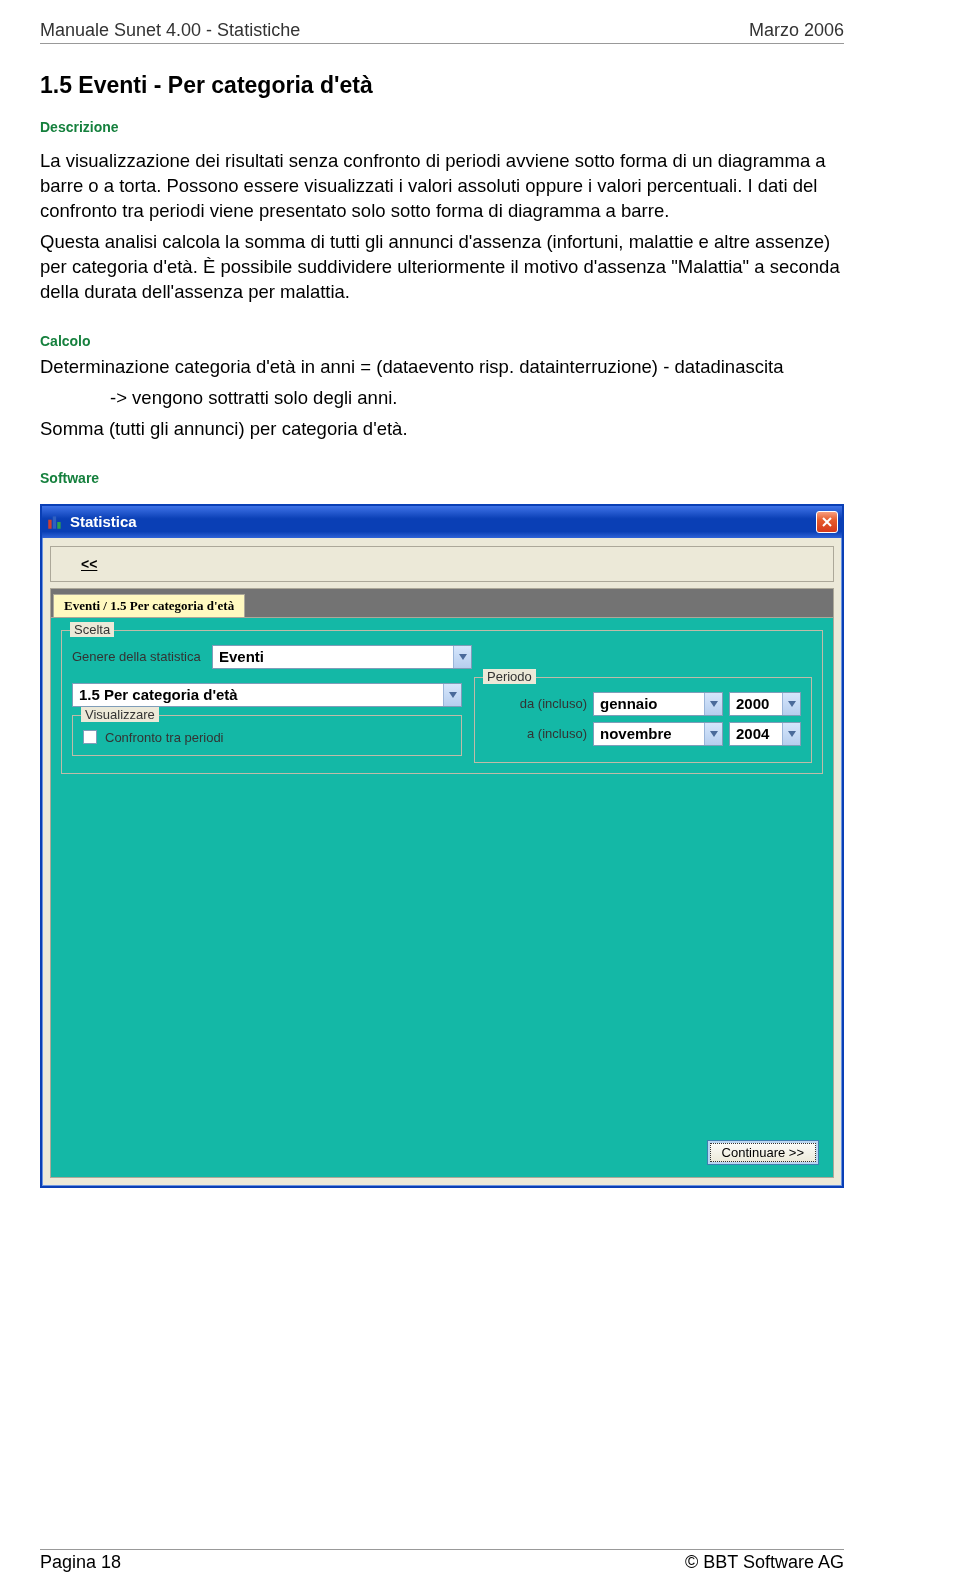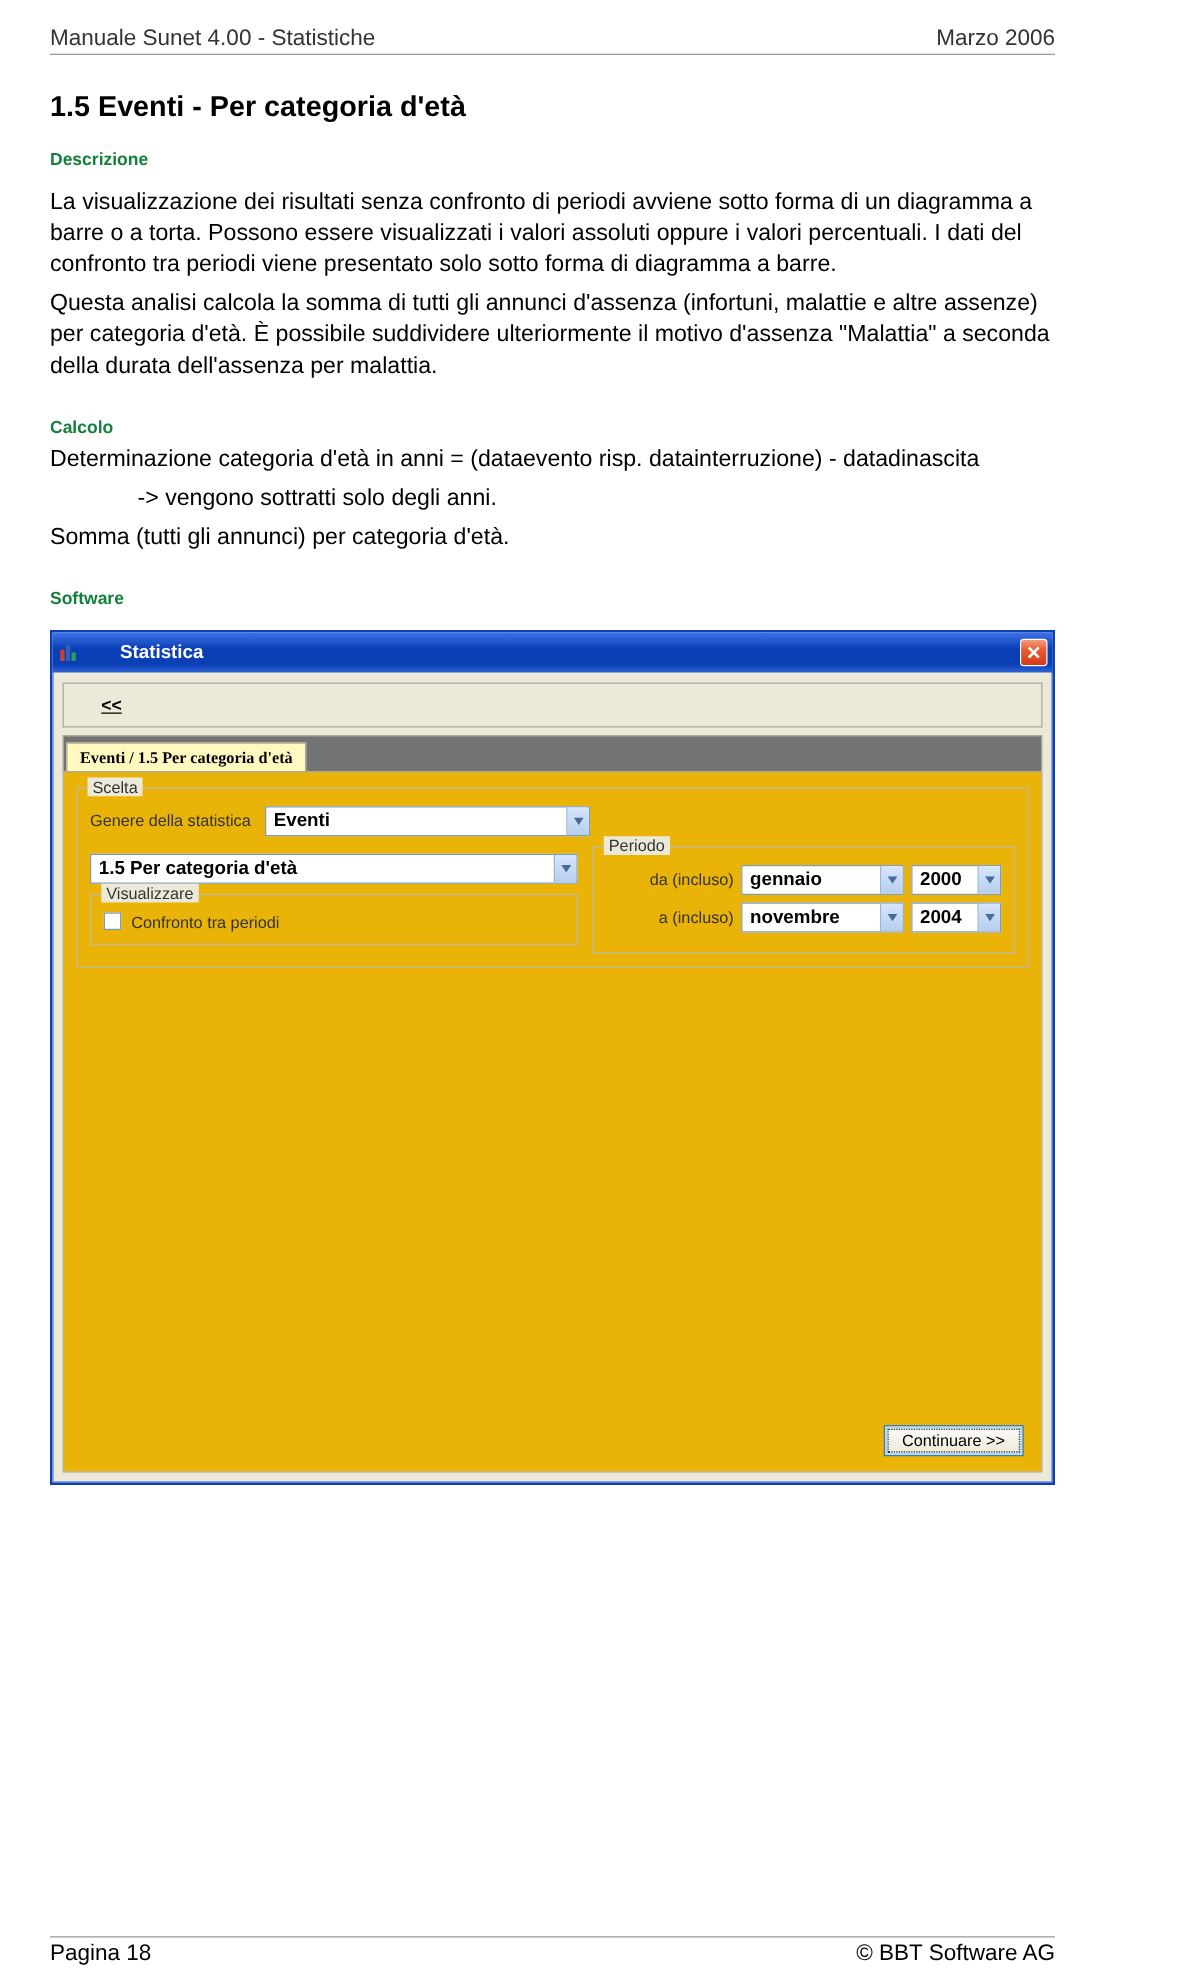--- a/index.html
+++ b/index.html
@@ -52,21 +52,20 @@
     background: #ece9d8;
     box-shadow: 0 0 0 1px #6b94e0 inset;
   }
   .titlebar {
     height: 32px;
     background: linear-gradient(180deg, #3f73e8 0%, #0a3fb5 40%, #0a3fb5 80%, #2f63d8 100%);
     display: flex;
     align-items: center;
     padding: 0 4px;
     color: #fff;
-    gap: 26px;
   }
   .titlebar .app-icon {
     width: 18px; height: 18px;
     display: flex; align-items: center; justify-content: center;
     margin-right: 6px;
   }
   .titlebar .title-text {
     font-size: 15px;
     font-weight: bold;
     flex: 1;
@@ -113,21 +112,21 @@
     background: #fff9c0;
     border: 1px solid #aca899;
     border-bottom: none;
     padding: 3px 10px;
     font-size: 13px;
     font-weight: bold;
     position: relative;
     top: 1px;
   }
   .tab-content {
-    background: #eab308;
+    background: #14b8a6;
     border-top: 1px solid #aca899;
     padding: 12px 10px 10px 10px;
     min-height: 560px;
     position: relative;
   }
   .groupbox {
     border: 1px solid #c0bba8;
     position: relative;
     padding: 14px 10px 10px 10px;
     margin-top: 0;

